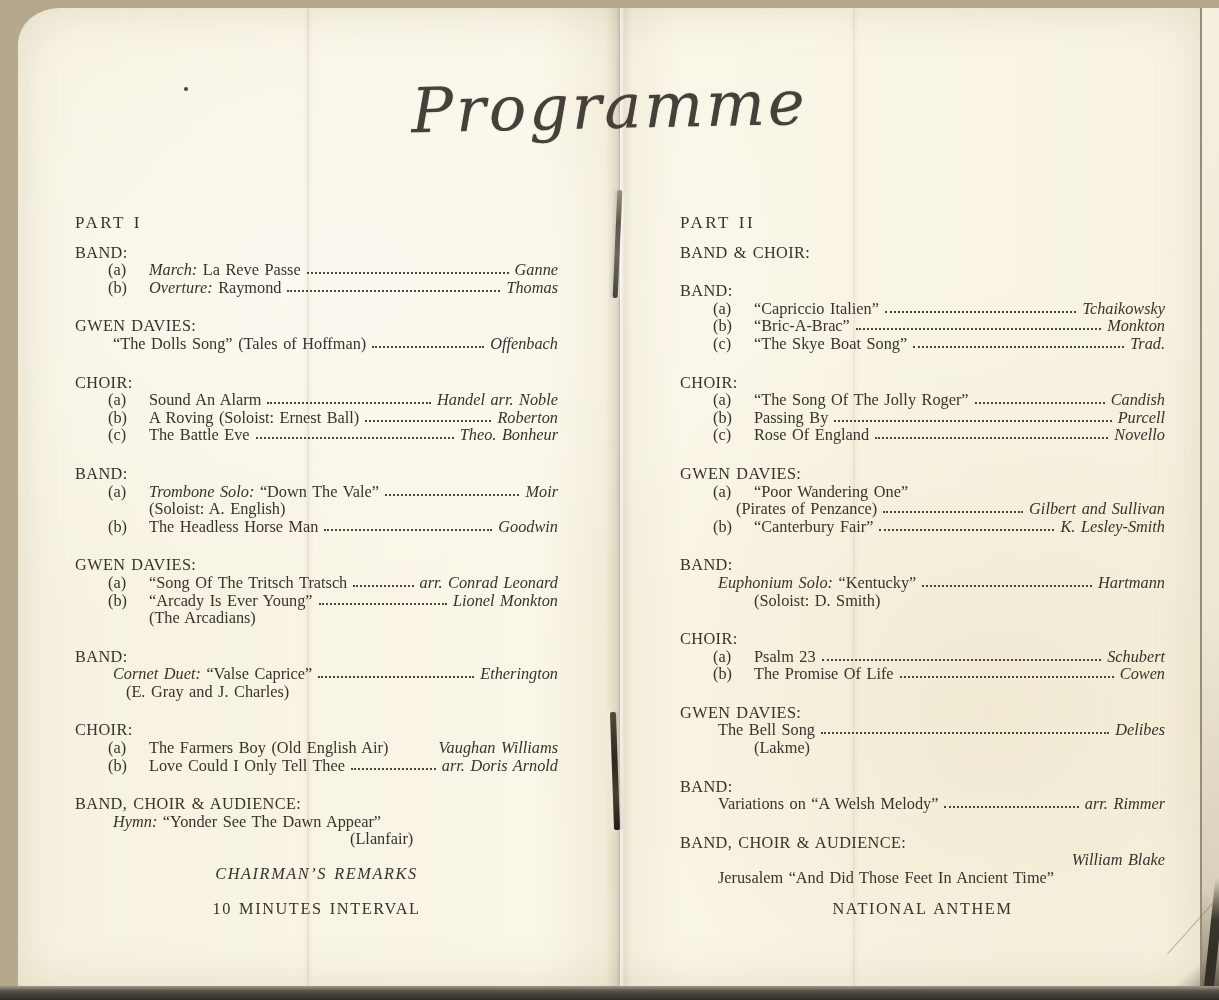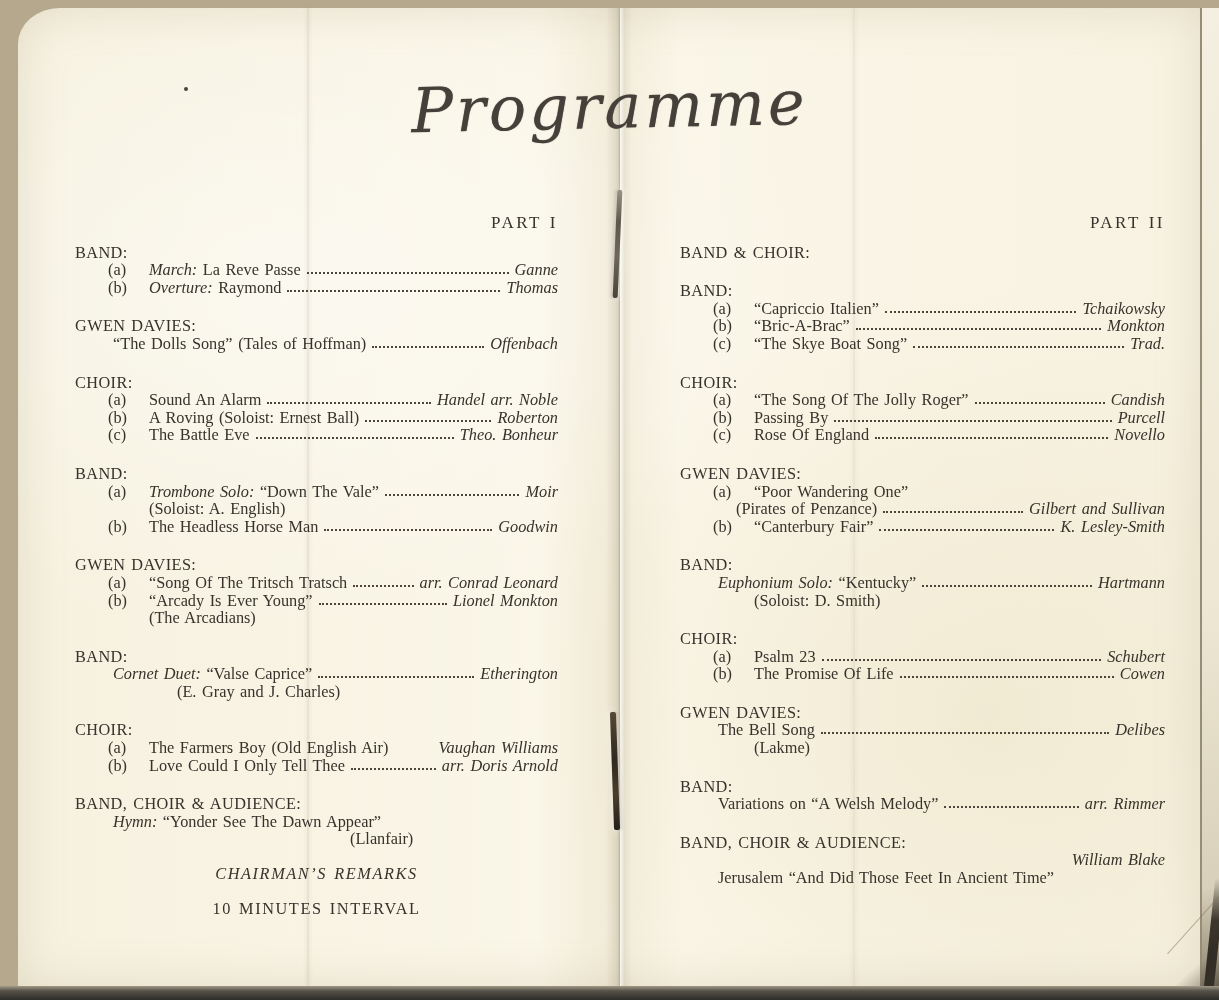--- a/index.html
+++ b/index.html
@@ -40,36 +40,36 @@
   .title{
     position:absolute;left:0;top:70px;width:1219px;text-align:center;
     font-family:"DejaVu Serif","Liberation Serif",serif;font-style:italic;
     font-size:62px;letter-spacing:3px;color:#45403a;transform:rotate(-1.2deg);
     text-shadow:0 0 1px rgba(60,55,48,0.5);
   }
   
   .page{position:absolute;top:214px;font-size:16.3px;line-height:17.6px;word-spacing:0.09em;}
   .page.p1{left:75px;width:483px;}
   .page.p2{left:680px;width:485px;}
-  .part-heading{text-align:right;font-size:17px;letter-spacing:2.5px;margin-bottom:12px;}
+  .part-heading{text-align:left;font-size:17px;letter-spacing:2.5px;margin-bottom:12px;}
   .section{margin-top:21px;}
   .page.p2 .section{}
   .section.first{margin-top:0;}
   .group{letter-spacing:0.4px;}
   .line{display:flex;align-items:baseline;white-space:nowrap;}
   .num{flex:0 0 41px;margin-left:33px;}
   .t{flex:0 1 auto;}
   .pre{font-style:italic;}
   .leader{flex:1 1 auto;min-width:10px;height:0;border-bottom:2px dotted #4b453c;margin:0 6px;position:relative;top:-1px;}
   .spacer{flex:1 1 auto;min-width:6px;}
   .composer{font-style:italic;}
   .ind1{margin-left:38px;}
   .ind2{margin-left:56px;}
   .ind3{margin-left:74px;}
-  .ind4{margin-left:102px;}
+  .ind4{margin-left:51px;}
   .ind5{margin-left:275px;}
   .line.right{justify-content:flex-end;}
   .footer-line{text-align:center;letter-spacing:1.6px;margin-top:17px;}
   .page.p2 .footer-line{margin-top:13px;}
   .footer-line.italic{font-style:italic;}
 </style>
 </head>
 <body>
 
 <div class="scan">
@@ -314,20 +314,21 @@
       </div>
       <div class="section">
         <div class="group">BAND, CHOIR &amp; AUDIENCE:</div>
         <div class="line right">
           <span class="composer">William Blake</span>
         </div>
         <div class="line ind1">
           <span class="t">Jerusalem “And Did Those Feet In Ancient Time”</span>
         </div>
       </div>
+      <div class="footer-line">NATIONAL ANTHEM</div>
     </div>
 
   <div class="staple top"></div>
   <div class="staple bottom"></div>
 
   <div class="edge-right-line"></div>
   <div class="edge-right-strip"></div>
   <div class="edge-right-dark"></div>
   <div class="corner-shadow"></div>
   <div class="corner-fold-line"></div>

